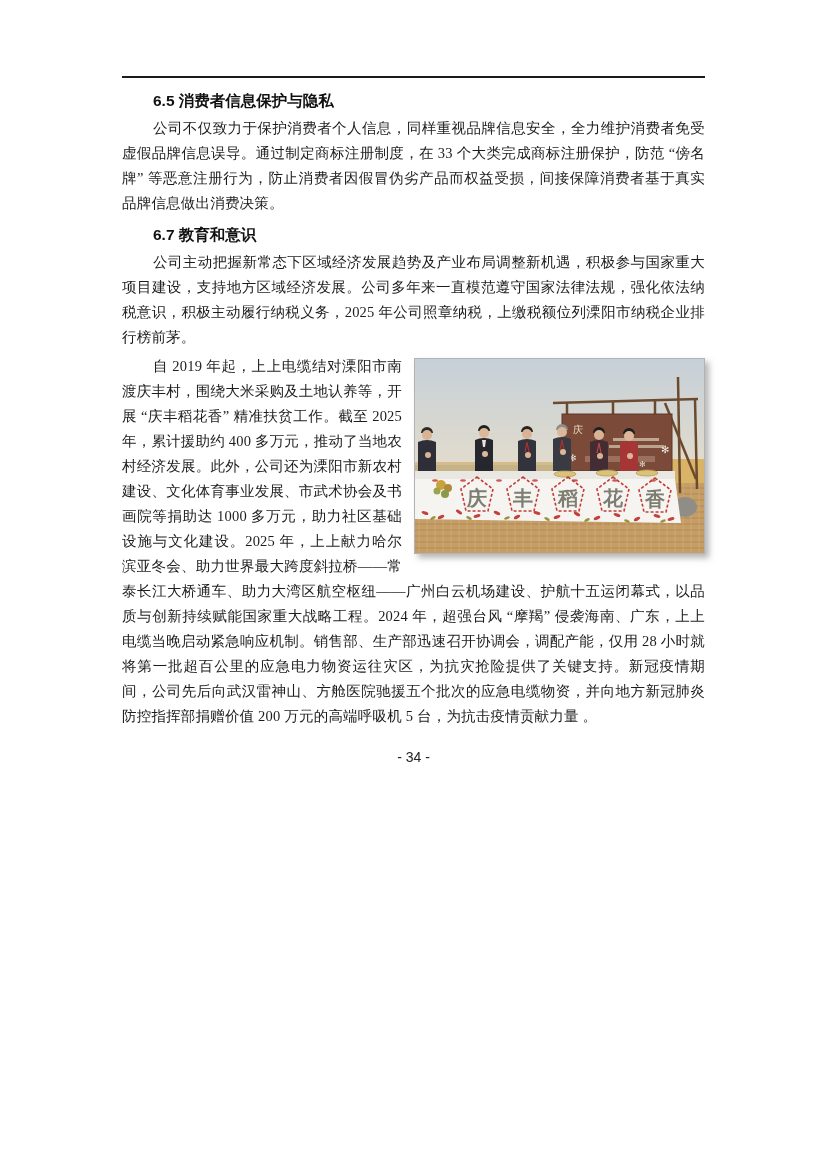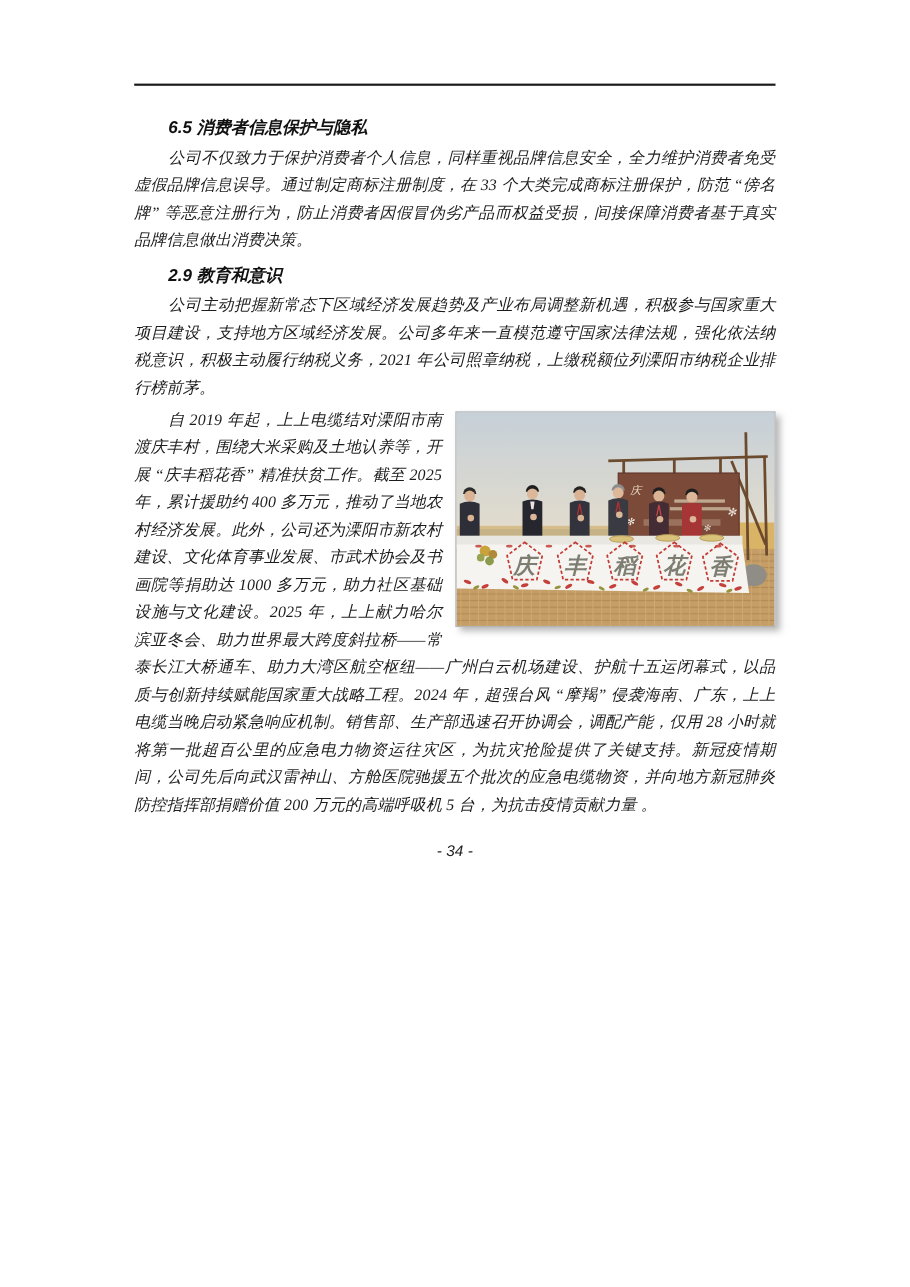--- a/index.html
+++ b/index.html
@@ -3,21 +3,21 @@
 <meta charset="utf-8">
 <style>
   html,body{margin:0;padding:0;background:#ffffff;}
   .page{
     width:827px;height:1170px;box-sizing:border-box;
     padding:0 122px;background:#ffffff;color:#1c1c1c;
     font-family:"Liberation Serif","DejaVu Serif",serif;
     overflow:hidden;position:relative;
   }
   .header-rule{margin-top:76px;height:0;border-top:2px solid #1b1b1b;}
-  .content{margin-top:26px;font-style:italic;}
+  .content{margin-top:10px;}
   h2{
     font-family:"Liberation Sans","DejaVu Sans",sans-serif;
     font-size:15.5px;font-weight:bold;line-height:25px;
     margin:6px 0 3px;padding-left:31px;color:#111;
   }
   p{
     font-size:14.5px;line-height:25px;margin:0 0 4px;
     text-align:justify;text-indent:31px;letter-spacing:0.2px;
   }
   .photo{
@@ -39,23 +39,23 @@
 <div class="page">
 
   <div class="header-rule"></div>
 
   <div class="content">
 
     <h2>6.5 消费者信息保护与隐私</h2>
     <p>公司不仅致力于保护消费者个人信息，同样重视品牌信息安全，全力维护消费者免受虚假品牌信息误导。通过制定商标注册制度，在 33 个大类完成商标注册保护，防范 “傍名牌” 等恶意注册行为，防止消费者因假冒伪劣产品而权益受损，间接保障消费者基于真实品牌信息做出消费决策。</p>
 
 
-    <h2>2.9 教育和意识</h2>
-
-    <p>公司主动把握新常态下区域经济发展趋势及产业布局调整新机遇，积极参与国家重大项目建设，支持地方区域经济发展。公司多年来一直模范遵守国家法律法规，强化依法纳税意识，积极主动履行纳税义务，2021 年公司照章纳税，上缴税额位列溧阳市纳税企业排行榜前茅。</p>
+    <h2>6.7 教育和意识</h2>
+
+    <p>公司主动把握新常态下区域经济发展趋势及产业布局调整新机遇，积极参与国家重大项目建设，支持地方区域经济发展。公司多年来一直模范遵守国家法律法规，强化依法纳税意识，积极主动履行纳税义务，2025 年公司照章纳税，上缴税额位列溧阳市纳税企业排行榜前茅。</p>
 
     <p class="wrap-para">
       <span class="photo">
         <svg width="289" height="194" viewBox="0 0 289 194" xmlns="http://www.w3.org/2000/svg">
           <defs>
             <linearGradient id="skyG" x1="0" y1="0" x2="0" y2="1">
               <stop offset="0" stop-color="#c6d0d8"></stop>
               <stop offset="1" stop-color="#e3dccc"></stop>
             </linearGradient>
             <pattern id="mat" width="8" height="6" patternUnits="userSpaceOnUse">

